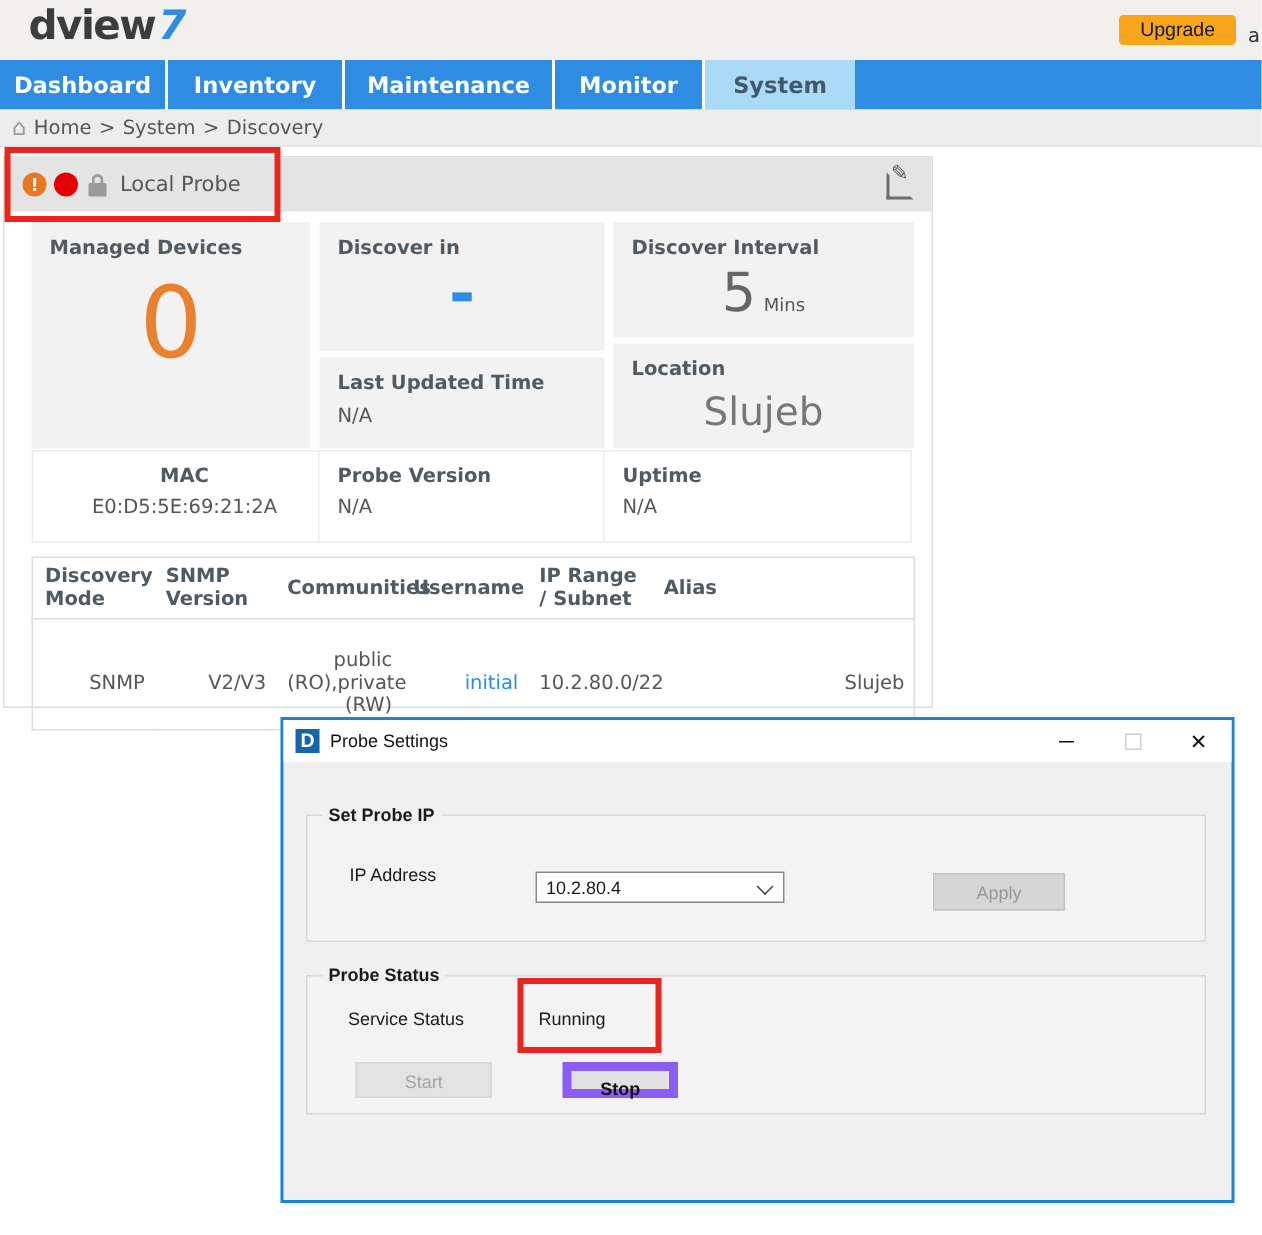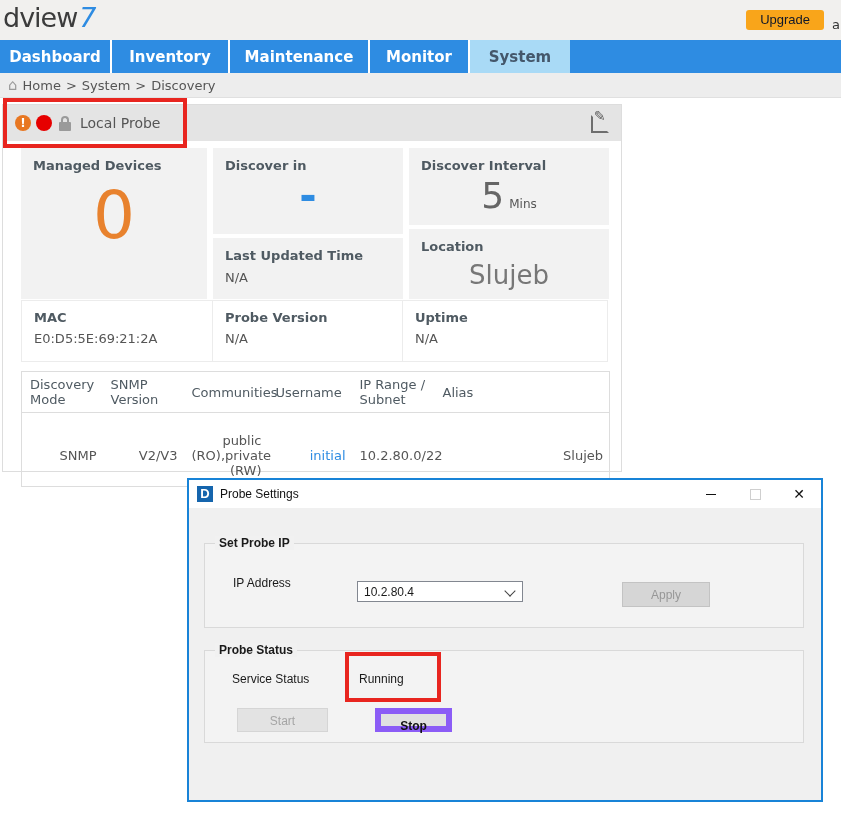--- a/index.html
+++ b/index.html
@@ -3,21 +3,21 @@
 <meta charset="utf-8">
 <style>
   html,body { margin:0; padding:0; }
   body {
     width:841px; height:823px; position:relative; overflow:hidden;
     background:#ffffff; font-family:"DejaVu Sans", sans-serif;
   }
 
   
   .top-header { position:absolute; left:0; top:0; width:841px; height:40px; background:#f1f0ee; }
-  .logo { position:absolute; left:3px; top:2px; font-size:27px; font-weight:normal; letter-spacing:-1px; }
+  .logo { position:absolute; left:19px; top:2px; font-size:27px; font-weight:bold; letter-spacing:-1px; }
   .logo-text { color:#3c3c3c; }
   .logo-seven { color:#2e8ce2; font-style:italic; margin-left:2px; }
   .upgrade-btn {
     position:absolute; right:17px; top:10px; height:20px; padding:0 14px;
     background:#f9a51a; color:#0f172a; font-size:13px; line-height:20px;
     border-radius:3px; border:none; cursor:pointer;
   }
   .account-partial { position:absolute; right:1px; top:17px; font-size:13px; color:#333; }
 
   
@@ -77,32 +77,32 @@
   .big-zero { text-align:center; font-size:66px; color:#e8822e; margin-top:10px; line-height:1; }
   .big-dash { text-align:center; font-size:42px; font-weight:bold; color:#2e8ce2; margin-top:2px; line-height:1; }
   .interval-val { text-align:center; margin-top:2px; color:#666; }
   .interval-num { font-size:36px; }
   .interval-unit { font-size:12px; color:#555; }
   .location-val { text-align:center; font-size:26px; color:#777; margin-top:6px; }
   .small-val { font-size:13px; color:#555; padding:7px 0 0 12px; }
 
   .bottom-row { position:absolute; left:18px; top:195px; width:588px; height:62px; display:flex; }
   .bottom-cell { background:#fff; border:1px solid #ececec; box-sizing:border-box; margin-left:-1px; }
-  .bottom-cell.c0 { width:192px; margin-left:0; }
+  .bottom-cell.c0 { width:192px; margin-left:0;text-align:center; }
   .bottom-cell.c1 { width:191px; }
   .bottom-cell.c2 { width:206px; }
   .bottom-cell .card-label { padding-top:9px; }
   .bottom-cell .small-val { padding-top:6px; }
 
   .probe-table { position:absolute; left:18px; top:266px; width:588px; border-collapse:collapse;
     table-layout:fixed; font-size:13px; }
   .probe-table th, .probe-table td { border:0; text-align:left; padding:5px 6px 5px 8px; }
   .probe-table thead tr { border:1px solid #ddd; }
   .probe-table tbody tr { border:1px solid #ddd; }
-  .probe-table th { color:#4f5a62; font-weight:normal; vertical-align:middle; }
+  .probe-table th { color:#4f5a62; font-weight:bold; vertical-align:middle; }
   .probe-table td { color:#555; vertical-align:middle; padding-top:20px; padding-bottom:8px;text-align:right; }
   .link { color:#2e8ce2; cursor:pointer; }
 
   
   .dialog {
     position:absolute; left:187px; top:478px; width:636px; height:324px;
     background:#f0f0f0; border:2px solid #1883d7; box-sizing:border-box;
     font-family:"Liberation Sans", sans-serif;
   }
   .dialog-titlebar { position:absolute; left:0; top:0; width:100%; height:28px; background:#fff; display:flex; align-items:center; }

